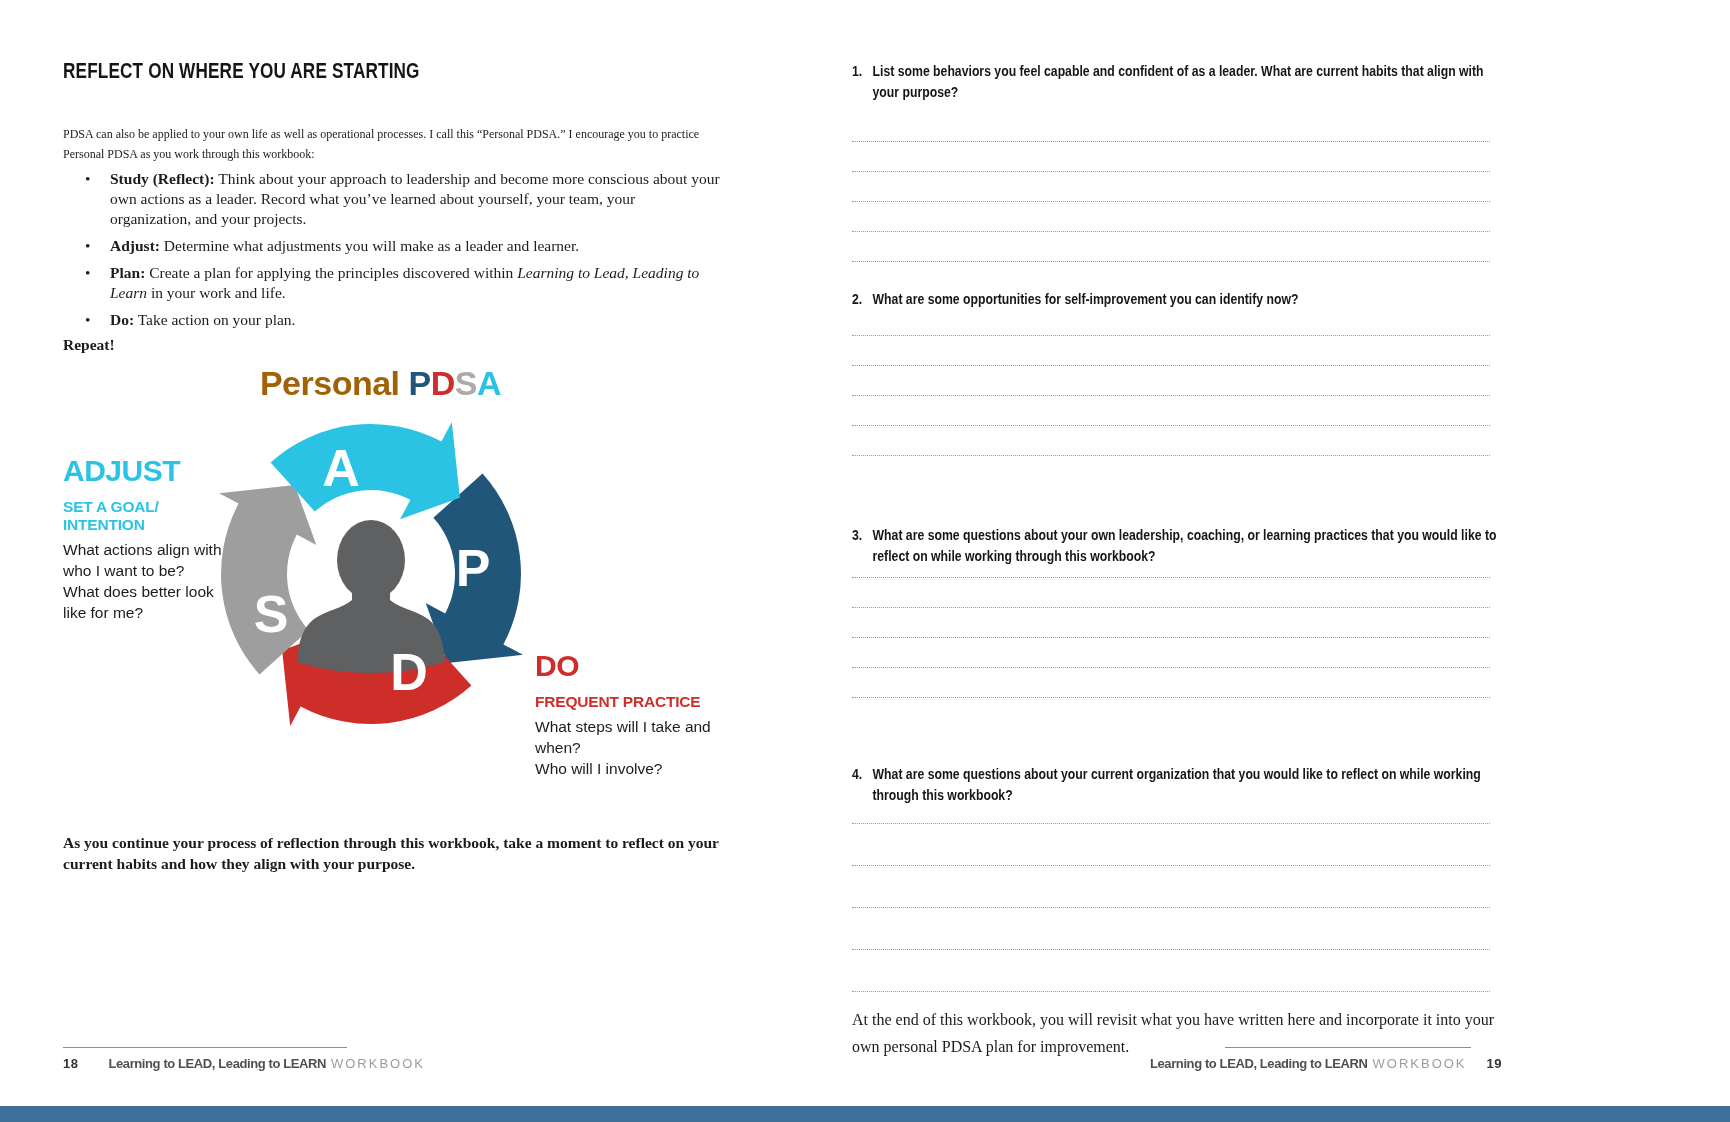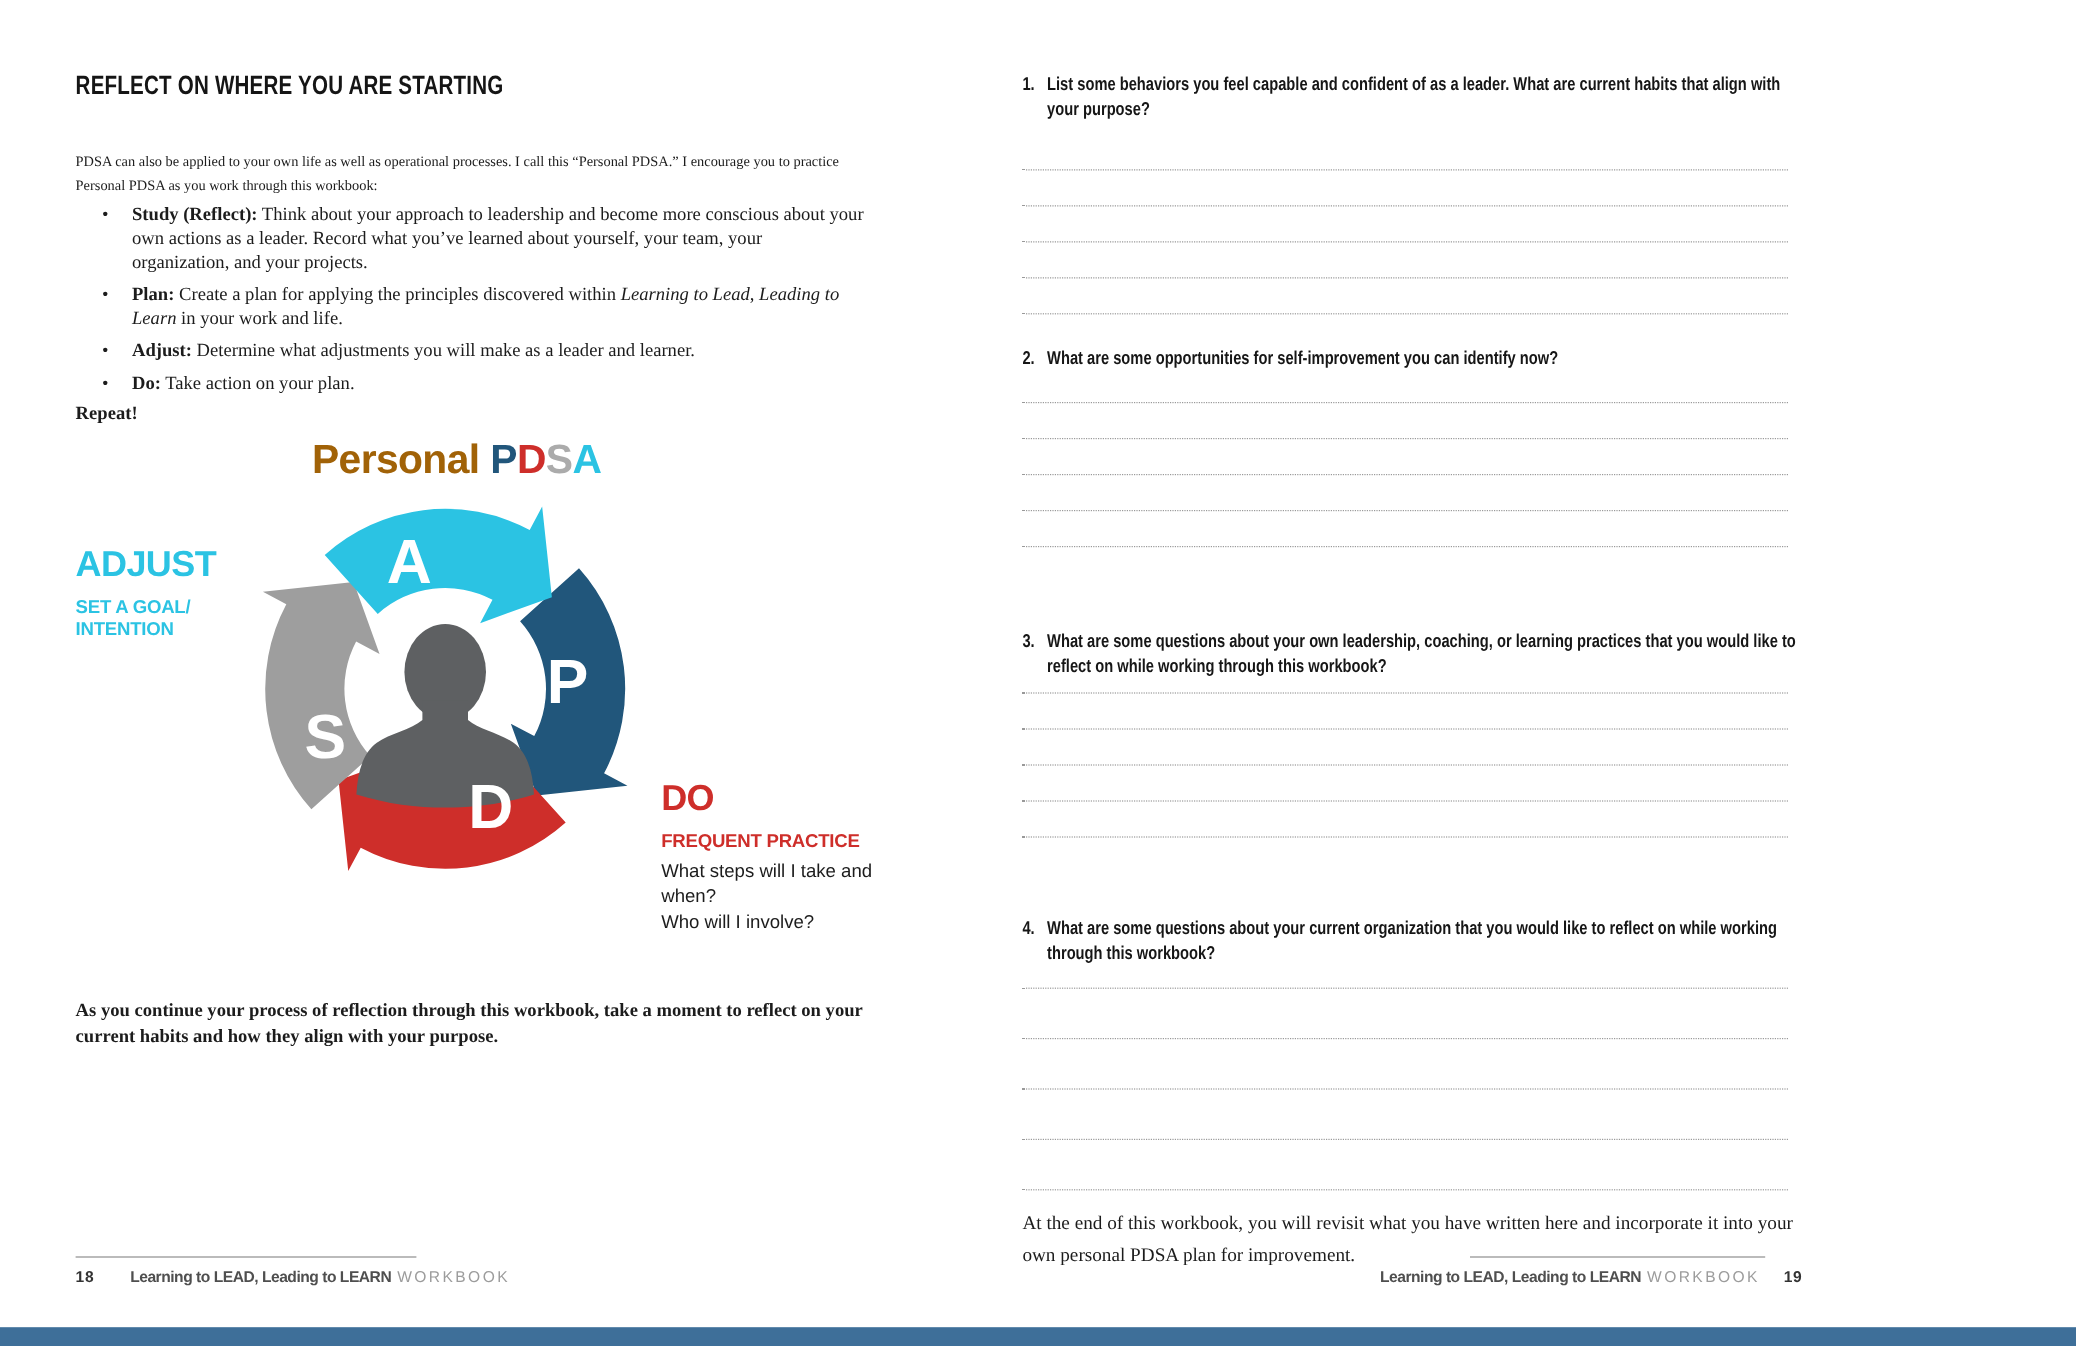--- a/index.html
+++ b/index.html
@@ -36,21 +36,21 @@
   .arrow-letter { font-family:"Liberation Sans",sans-serif; font-weight:bold; font-size:52px;
                   fill:#ffffff; text-anchor:middle; }
 
   .quad { position:absolute; font-family:"Liberation Sans",sans-serif; }
   .quad-title { font-weight:bold; font-size:30px; line-height:1.05; letter-spacing:-0.5px; }
   .quad-sub   { font-weight:bold; font-size:15.5px; margin-top:11px; letter-spacing:-0.2px; }
   .quad-body  { margin-top:5px; font-size:15.5px; line-height:21px; color:#1c1c1c; }
   .q-adjust { left:0;    top:455px; width:176px; }
   .q-plan   { left:472px; top:455px; width:185px; }
   .q-study  { left:0;    top:646px; width:252px; }
-  .q-do     { left:488px; top:650px; width:188px; }
+  .q-do     { left:472px; top:650px; width:188px; }
   .c-cyan { color:var(--c-cyan,#2BC3E3); }  .c-blue { color:var(--c-blue,#21567B); }
   .c-warm { color:var(--c-warm_gray,#A39B94); } .c-red { color:var(--c-red,#CE2E2A); }
 
   .closing-left { position:absolute; left:0; top:832px; width:662px; font-weight:bold;
                   font-size:15.5px; line-height:21px; }
 
   .footer-line { position:absolute; border-top:1px solid #8f8f8f; }
   .footer-line-left  { left:0; top:1047px; width:284px; }
   .footer-line-right { left:373px; top:1047px; width:246px; }
   .footer { position:absolute; top:1056px; display:flex; align-items:baseline;
@@ -88,24 +88,24 @@
 <div class="page page-left">
 
   <h1 class="main-heading">REFLECT ON WHERE YOU ARE STARTING</h1>
   <p class="intro">PDSA can also be applied to your own life as well as operational processes. I call this “Personal PDSA.” I encourage you to practice Personal PDSA as you work through this workbook:</p>
 
   <ul class="bullets">
     <li>
       <span class="bl">Study (Reflect):</span><span> Think about your approach to leadership and become more conscious about your own actions as a leader. Record what you’ve learned about yourself, your team, your organization, and your projects.</span>
     </li>
     <li>
+      <span class="bl">Adjust:</span><span> Determine what adjustments you will make as a leader and learner.</span>
+    </li>
+    <li>
       <span class="bl">Plan:</span><span> Create a plan for applying the principles discovered within </span><span class="it">Learning to Lead, Leading to Learn</span><span> in your work and life.</span>
-    </li>
-    <li>
-      <span class="bl">Adjust:</span><span> Determine what adjustments you will make as a leader and learner.</span>
     </li>
     <li>
       <span class="bl">Do:</span><span> Take action on your plan.</span>
     </li>
   </ul>
 
   <div class="repeat">Repeat!</div>
 
   <div class="diagram-title">
     <span class="t-word">Personal</span><span class="t-p">P</span><span class="t-d">D</span><span class="t-s">S</span><span class="t-a">A</span>
@@ -130,20 +130,24 @@
     </g>
     <text class="arrow-letter" x="-30" y="-88">A</text>
     <text class="arrow-letter" x="102" y="12">P</text>
     <text class="arrow-letter" x="-100" y="58">S</text>
     <text class="arrow-letter" x="38" y="116">D</text>
   </svg>
 
   <div class="quad q-adjust">
     <div class="quad-title c-cyan">ADJUST</div>
     <div class="quad-sub c-cyan">SET A GOAL/ INTENTION</div>
+    <div class="quad-body">
+      <div>What actions align with who I want to be?</div>
+      <div>What does better look like for me?</div>
+    </div>
   </div>
 
 
 
   <div class="quad q-do">
     <div class="quad-title c-red">DO</div>
     <div class="quad-sub c-red">FREQUENT PRACTICE</div>
     <div class="quad-body">
       <div>What steps will I take and when?</div>
       <div>Who will I involve?</div>

